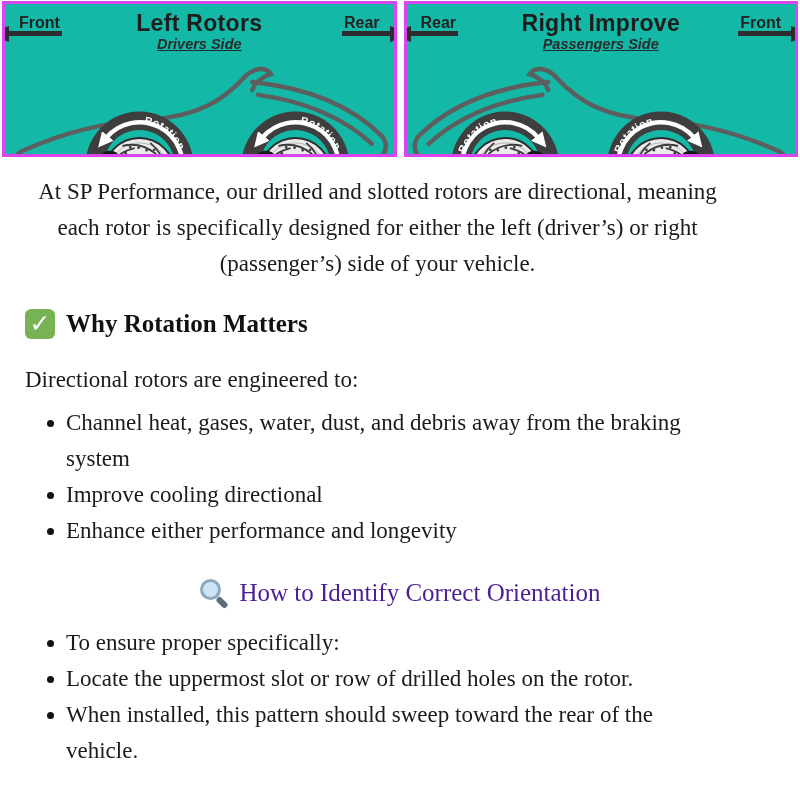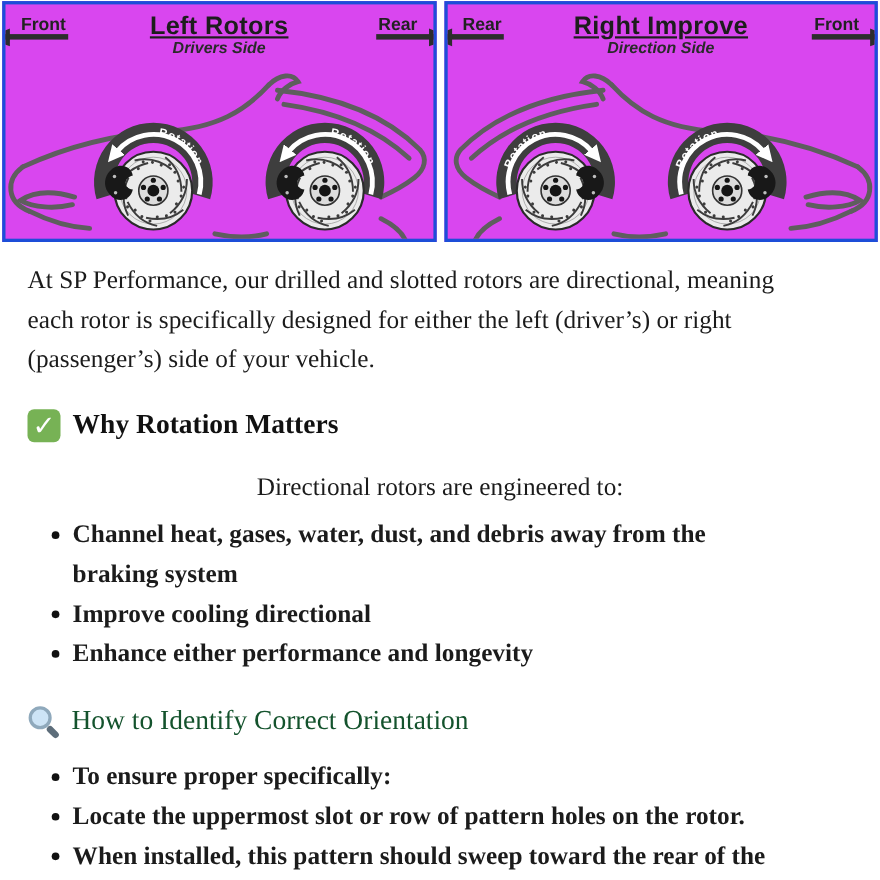--- a/index.html
+++ b/index.html
@@ -7,44 +7,44 @@
   body { font-family: "Liberation Serif", serif; color: #1b1b1b; }
 
   
   .diagram-row {
     display: flex;
     gap: 7px;
     padding: 1px 2px;
   }
   .panel {
     flex: 1 1 0;
-    height: 219px;
-    border: 3px solid #1d4ed8;
-    background: #d946ef;
+    height: 156px;
+    border: 3px solid #d946ef;
+    background: #14b8a6;
     position: relative;
     overflow: hidden;
   }
   .panel-header { position: relative; height: 50px; }
   .panel-titles { text-align: center; padding-top: 7px; }
   .panel-title {
     font-family: "Liberation Sans", sans-serif;
     font-weight: bold;
     font-size: 23px;
     line-height: 24px;
     color: #1d1d1d;
     letter-spacing: 0.3px;
-    text-decoration: underline;
   }
   .panel-subtitle {
     font-family: "Liberation Sans", sans-serif;
     font-weight: bold;
     font-style: italic;
     font-size: 14.5px;
     color: #2a2a2a;
     margin-top: 1px;
+    text-decoration: underline;
   }
   .corner { position: absolute; top: 10px; }
   .corner-left  { left: 12px; }
   .corner-right { right: 12px; }
   .dir-label {
     position: relative;
     display: inline-block;
     font-family: "Liberation Sans", sans-serif;
     font-weight: bold;
     font-size: 16px;
@@ -79,44 +79,43 @@
   }
 
   
   .content { padding: 8px 25px 20px 25px; }
   .intro {
     margin-top: 8px;
     font-size: 23px;
     line-height: 36px;
     max-width: 705px;
     color: #1b1b1b;
+    text-align: center;
   }
   .sec-heading {
     display: flex;
     align-items: center;
     margin-top: 25px;
     font-size: 25px;
     color: #111;
   }
   .sec-heading.bold { font-weight: bold; }
-  .sec-heading.regular { font-weight: normal; color: #14532d; margin-top: 27px; }
+  .sec-heading.regular { font-weight: normal; color: #4c1d95; margin-top: 27px; justify-content: center; }
   .heading-text { line-height: 34px; }
 
   .lead {
     margin-top: 21px;
     font-size: 23px;
     line-height: 36px;
-    text-align: center;
   }
   ul.bullets {
     list-style: none;
     margin-top: 7px;
     padding-left: 41px;
     max-width: 690px;
-    font-weight: bold;
   }
   ul.bullets.second { margin-top: 15px; }
   ul.bullets li {
     position: relative;
     font-size: 23px;
     line-height: 36px;
     max-width: 650px;
   }
   ul.bullets li::before {
     content: "";
@@ -267,21 +266,21 @@
     <div class="panel-header">
       <div class="corner corner-left">
         <span class="dir-label dir-left">
           <span>Rear</span>
           <span class="tail"></span>
           <span class="tri tri-left"></span>
         </span>
       </div>
       <div class="panel-titles">
         <div class="panel-title">Right Improve</div>
-        <div class="panel-subtitle">Direction Side</div>
+        <div class="panel-subtitle">Passengers Side</div>
       </div>
       <div class="corner corner-right">
         <span class="dir-label dir-right">
           <span>Front</span>
           <span class="tail"></span>
           <span class="tri tri-right"></span>
         </span>
       </div>
     </div>
     <svg class="car-svg" viewBox="0 0 396 166">
@@ -320,17 +319,17 @@
   <div class="sec-heading regular">
     <span class="mag-icon">
       <span class="lens"></span>
       <span class="handle"></span>
     </span>
     <span class="heading-text">How to Identify Correct Orientation</span>
   </div>
 
   <ul class="bullets second">
     <li>To ensure proper specifically:</li>
-    <li>Locate the uppermost slot or row of pattern holes on the rotor.</li>
+    <li>Locate the uppermost slot or row of drilled holes on the rotor.</li>
     <li>When installed, this pattern should sweep toward the rear of the vehicle.</li>
   </ul>
 
 </div>
 
 </body></html>

